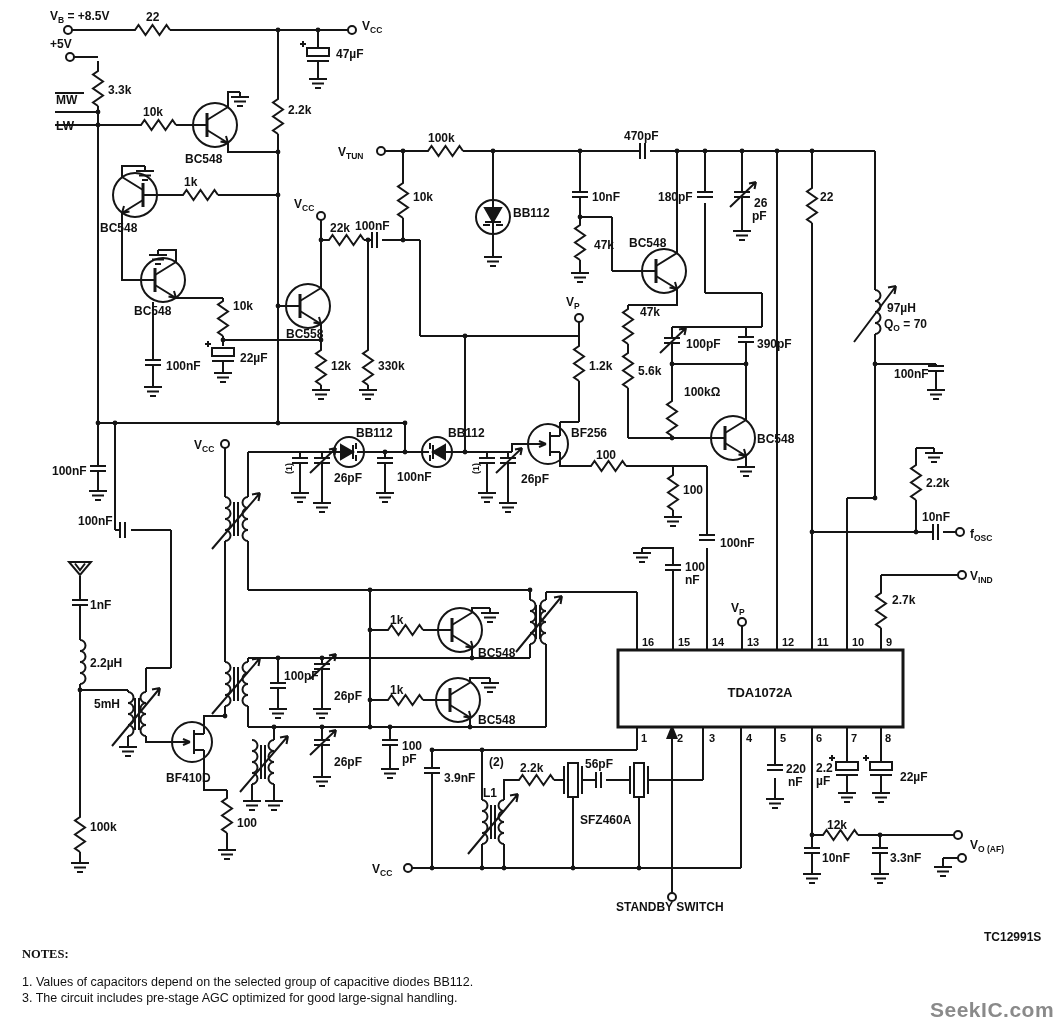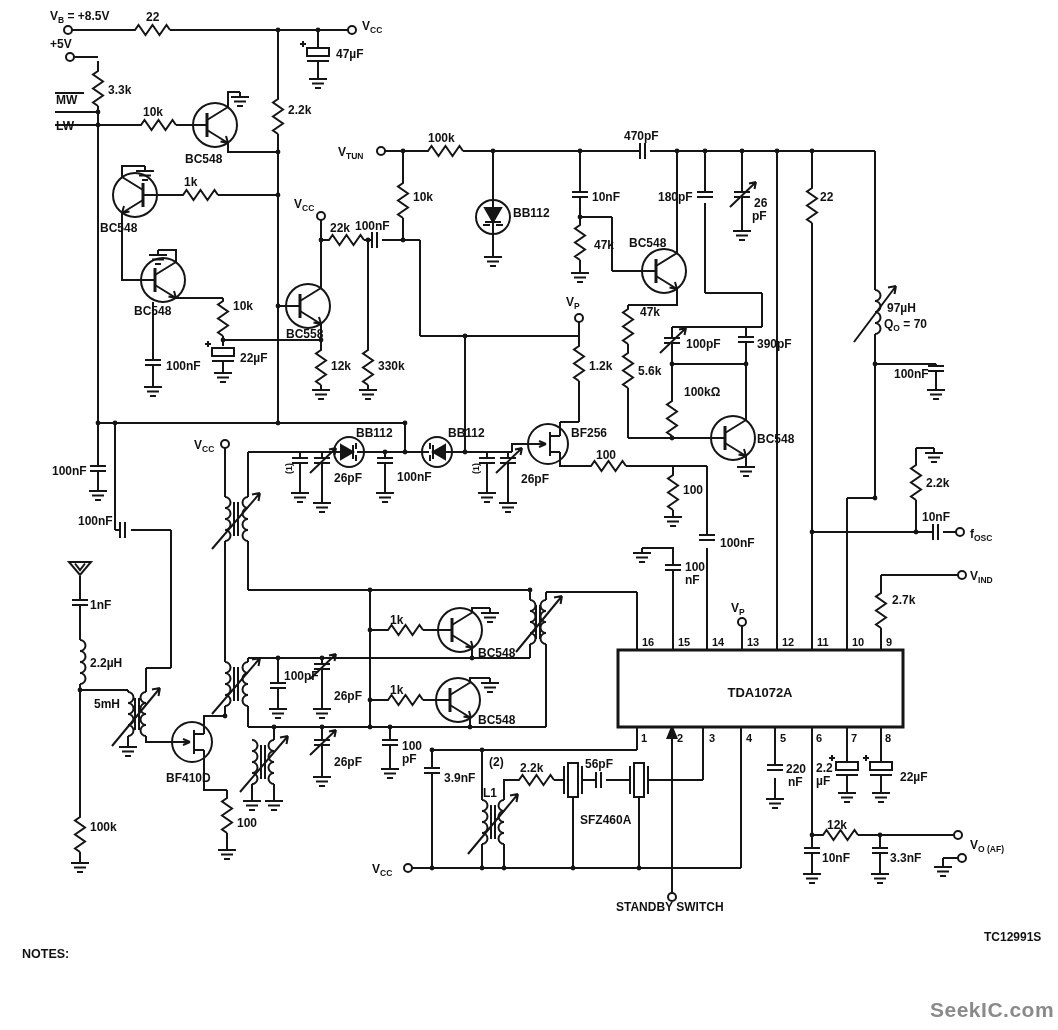--- a/index.html
+++ b/index.html
@@ -3,21 +3,21 @@
 <meta charset="utf-8">
 <style>
   html,body{margin:0;padding:0;background:#fff;}
   body{width:1058px;height:1030px;position:relative;font-family:"Liberation Sans",sans-serif;}
   #schematic{position:absolute;left:0;top:0;}
   svg text{font-family:"Liberation Sans",sans-serif;font-weight:bold;fill:#111;font-size:12px;}
   svg .pin{font-size:11px;}
   svg .icname{font-size:13px;text-anchor:middle;}
   svg .tiny{font-size:9px;}
   .notes{position:absolute;left:22px;top:946px;width:640px;color:#111;font-size:12.5px;}
-  .notes .nh{font-weight:bold;margin-bottom:12px;}
+  .notes .nh{font-weight:bold;margin-bottom:12px;font-family:Liberation Serif, serif;}
   .notes div{line-height:16px;}
   .wm{position:absolute;left:930px;top:998px;font-size:21px;font-weight:bold;color:#8a8a8a;letter-spacing:.5px;}
 </style>
 </head>
 <body>
 
 <svg id="schematic" width="1058" height="1030" viewBox="0 0 1058 1030">
 <defs>
   <g id="gnd">
         <path d="M0,0 V5 M-9,5 H9 M-6,9.5 H6 M-3,14 H3" fill="none"></path>
@@ -523,15 +523,17 @@
     <text x="851" y="742" class="pin">7</text>
     <text x="885" y="742" class="pin">8</text>
 
     <text x="984" y="941" font-size="9.5">TC12991S</text>
   </g>
 </g>
 </svg>
 
 <div class="notes">
   <div class="nh">NOTES:</div>
+  <div>1. Values of capacitors depend on the selected group of capacitive diodes BB112.</div>
+  <div>3. The circuit includes pre-stage AGC optimized for good large-signal handling.</div>
 </div>
 
 <div class="wm">SeekIC.com</div>
 
 </body></html>

